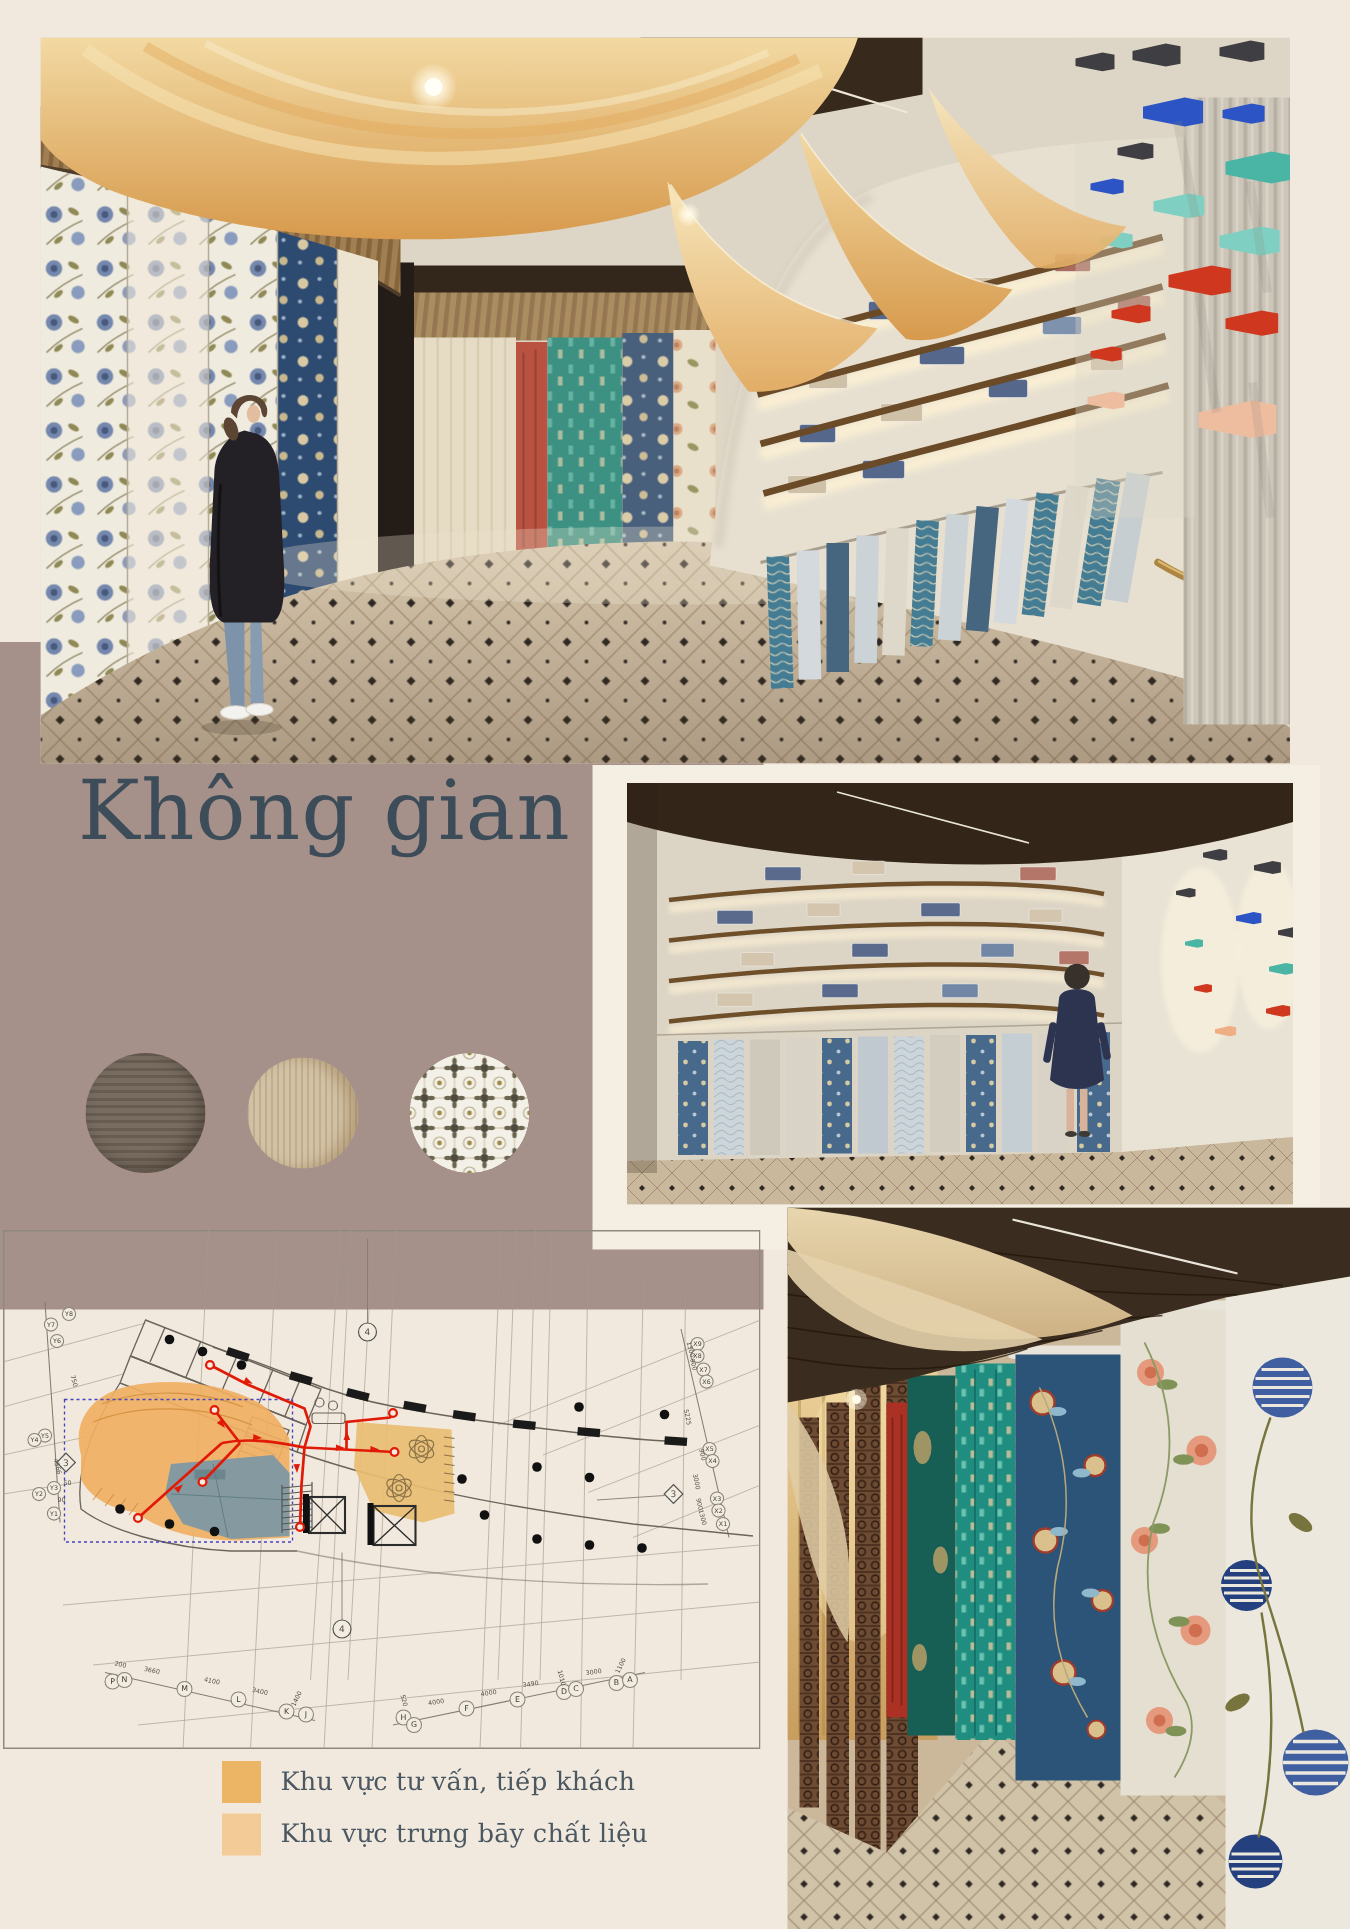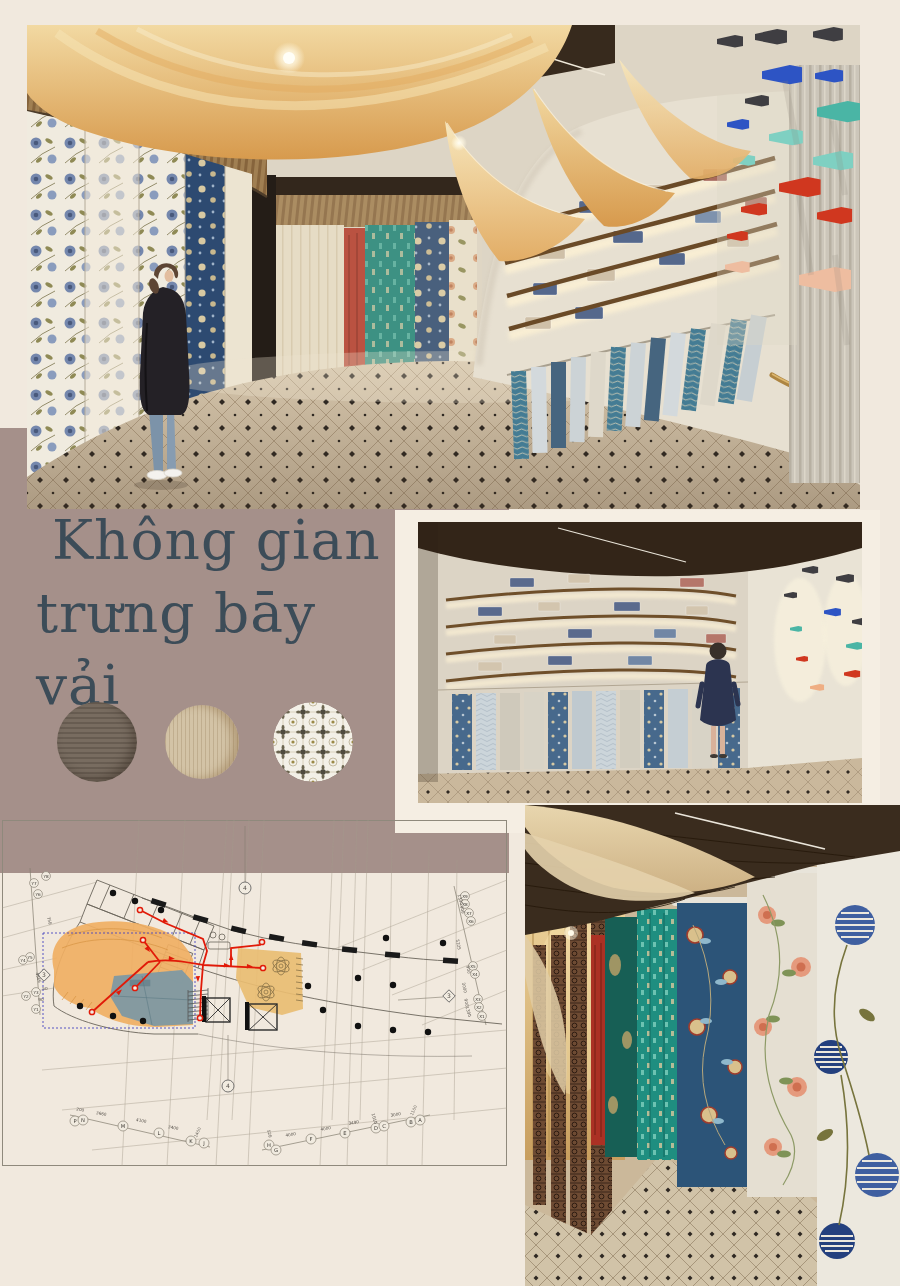--- a/index.html
+++ b/index.html
@@ -304,21 +304,20 @@
       <path d="M24,70 C22,100 22,130 24,158" stroke="#141215" stroke-width="2" fill="none"></path>
       <ellipse cx="46" cy="23" rx="4.5" ry="6" fill="#e2bd9f"></ellipse>
       <path d="M31,22 C31,8 52,6 55,19 C56,26 52,28 51,20 C48,11 36,12 35,26 Z" fill="#5d4534"></path>
       <ellipse cx="31" cy="33" rx="4.5" ry="8" fill="#5d4534" transform="rotate(-18 31 33)"></ellipse>
     </g>
   </svg>
   </div>
 
   <h1 class="abs title" style="color: rgb(60, 76, 88);">
     <span class="t1">Không gian</span>
-    <span class="t2">trưng bāy vải</span>
   </h1>
 
   <div class="abs swatch swatch-1"></div>
   <div class="abs swatch swatch-2"></div>
   <div class="abs swatch swatch-3">
     <svg width="80" height="80" viewBox="0 0 80 80">
       <defs>
         <pattern id="sw_tile" width="20" height="20" patternUnits="userSpaceOnUse">
           <rect width="20" height="20" fill="#f3f0e7"></rect>
           <path d="M0,10 H20 M10,0 V20" stroke="#cdc3a8" stroke-width="0.7"></path>
@@ -914,15 +913,23 @@
           <text x="455" y="125" text-anchor="middle" font-size="4.2" fill="#6f695e" transform="rotate(78 455 125)">5225</text>
           <text x="465" y="150" text-anchor="middle" font-size="4.2" fill="#6f695e" transform="rotate(78 465 150)">900</text>
           <text x="461" y="168" text-anchor="middle" font-size="4.2" fill="#6f695e" transform="rotate(78 461 168)">3000</text>
           <text x="463" y="183" text-anchor="middle" font-size="4.2" fill="#6f695e" transform="rotate(78 463 183)">900</text>
           <text x="465" y="192" text-anchor="middle" font-size="4.2" fill="#6f695e" transform="rotate(75 465 192)">1300</text>
         </g>
   </svg>
   </div>
 
   <div class="abs legend" style="color: rgb(75, 88, 98);">
+    <div class="legend-row">
+      <span class="legend-swatch" style="background: rgb(236, 181, 101);"></span>
+      <span class="legend-label">Khu vực tư vấn, tiếp khách</span>
+    </div>
+    <div class="legend-row">
+      <span class="legend-swatch" style="background: rgb(243, 203, 150);"></span>
+      <span class="legend-label">Khu vực trưng bāy chất liệu</span>
+    </div>
   </div>
 
 </div>
 
 </body></html>

